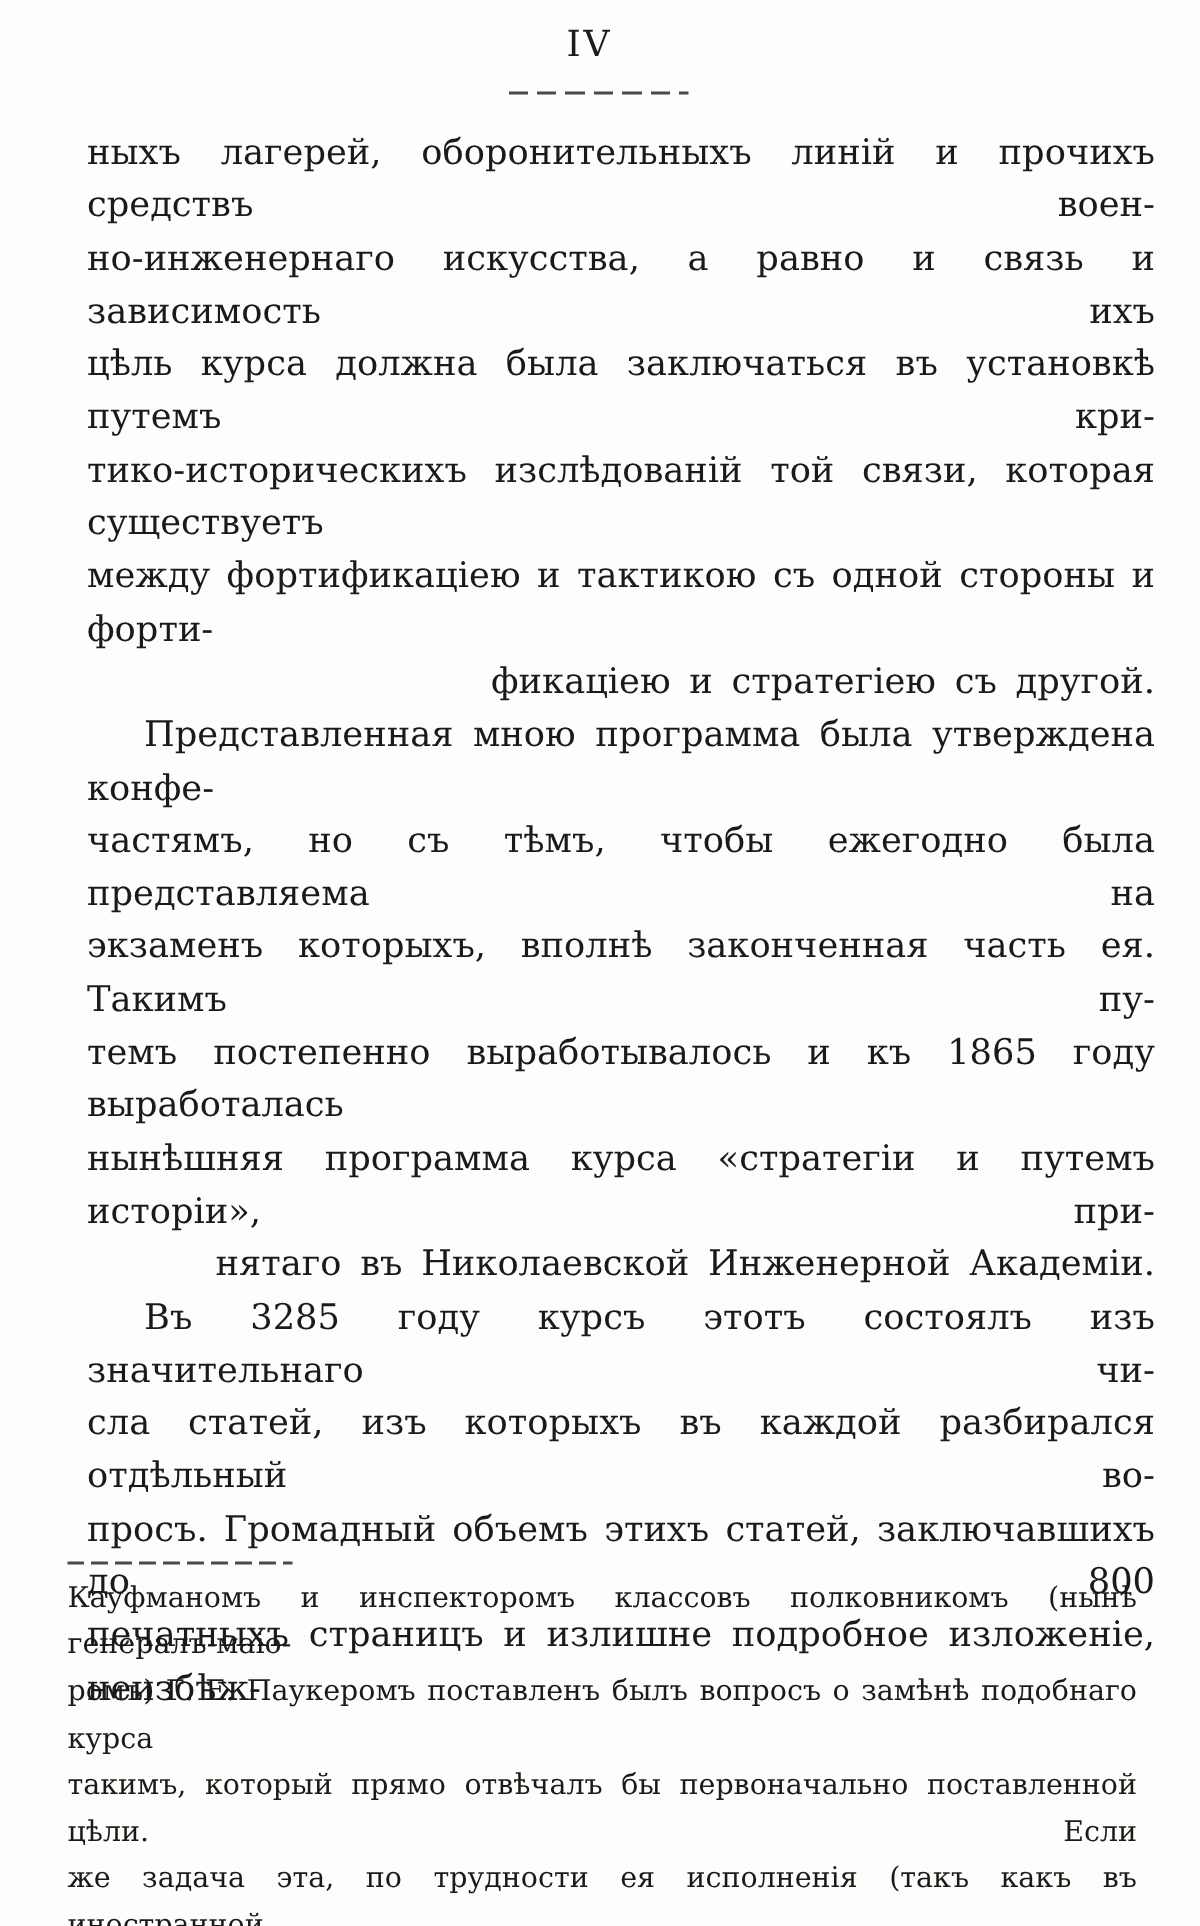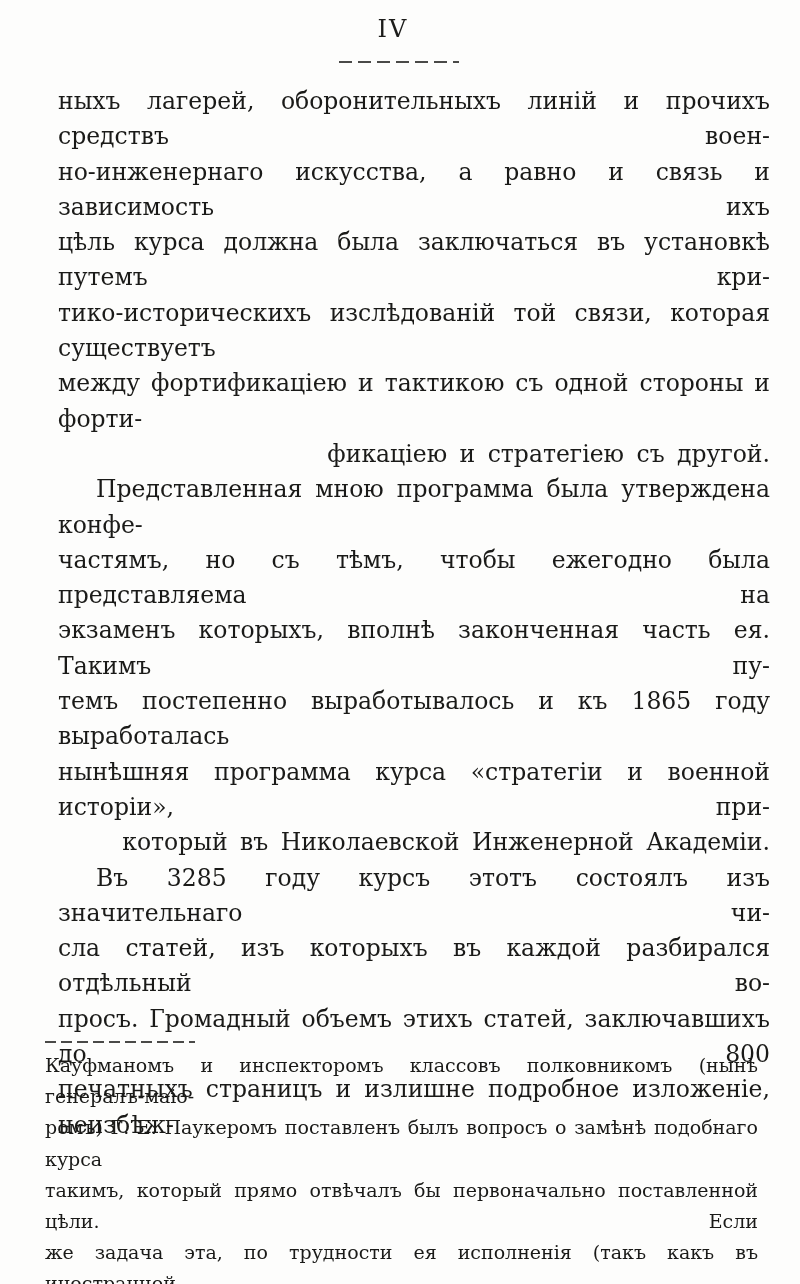--- a/index.html
+++ b/index.html
@@ -76,22 +76,22 @@
     <div class="line jl">ныхъ лагерей, оборонительныхъ линій и прочихъ средствъ воен-</div>
     <div class="line jl">но-инженернаго искусства, а равно и связь и зависимость ихъ</div>
     <div class="line jl">цѣль курса должна была заключаться въ установкѣ путемъ кри-</div>
     <div class="line jl">тико-историческихъ изслѣдованій той связи, которая существуетъ</div>
     <div class="line jl">между фортификаціею и тактикою съ одной стороны и форти-</div>
     <div class="line ll">фикаціею и стратегіею съ другой.</div>
     <div class="line jl ind">Представленная мною программа была утверждена конфе-</div>
     <div class="line jl">частямъ, но съ тѣмъ, чтобы ежегодно была представляема на</div>
     <div class="line jl">экзаменъ которыхъ, вполнѣ законченная часть ея. Такимъ пу-</div>
     <div class="line jl">темъ постепенно выработывалось и къ 1865 году выработалась</div>
-    <div class="line jl">нынѣшняя программа курса «стратегіи и военной исторіи», при-</div>
-    <div class="line ll">который въ Николаевской Инженерной Академіи.</div>
+    <div class="line jl">нынѣшняя программа курса «стратегіи и путемъ исторіи», при-</div>
+    <div class="line ll">нятаго въ Николаевской Инженерной Академіи.</div>
     <div class="line jl ind">Въ 3285 году курсъ этотъ состоялъ изъ значительнаго чи-</div>
     <div class="line jl">сла статей, изъ которыхъ въ каждой разбирался отдѣльный во-</div>
     <div class="line jl">просъ. Громадный объемъ этихъ статей, заключавшихъ до 800</div>
     <div class="line jl">печатныхъ страницъ и излишне подробное изложеніе, неизбѣж-</div>
 
   </div>
 
   <div class="footnote-sep"></div>
 
   <div class="footnote">

